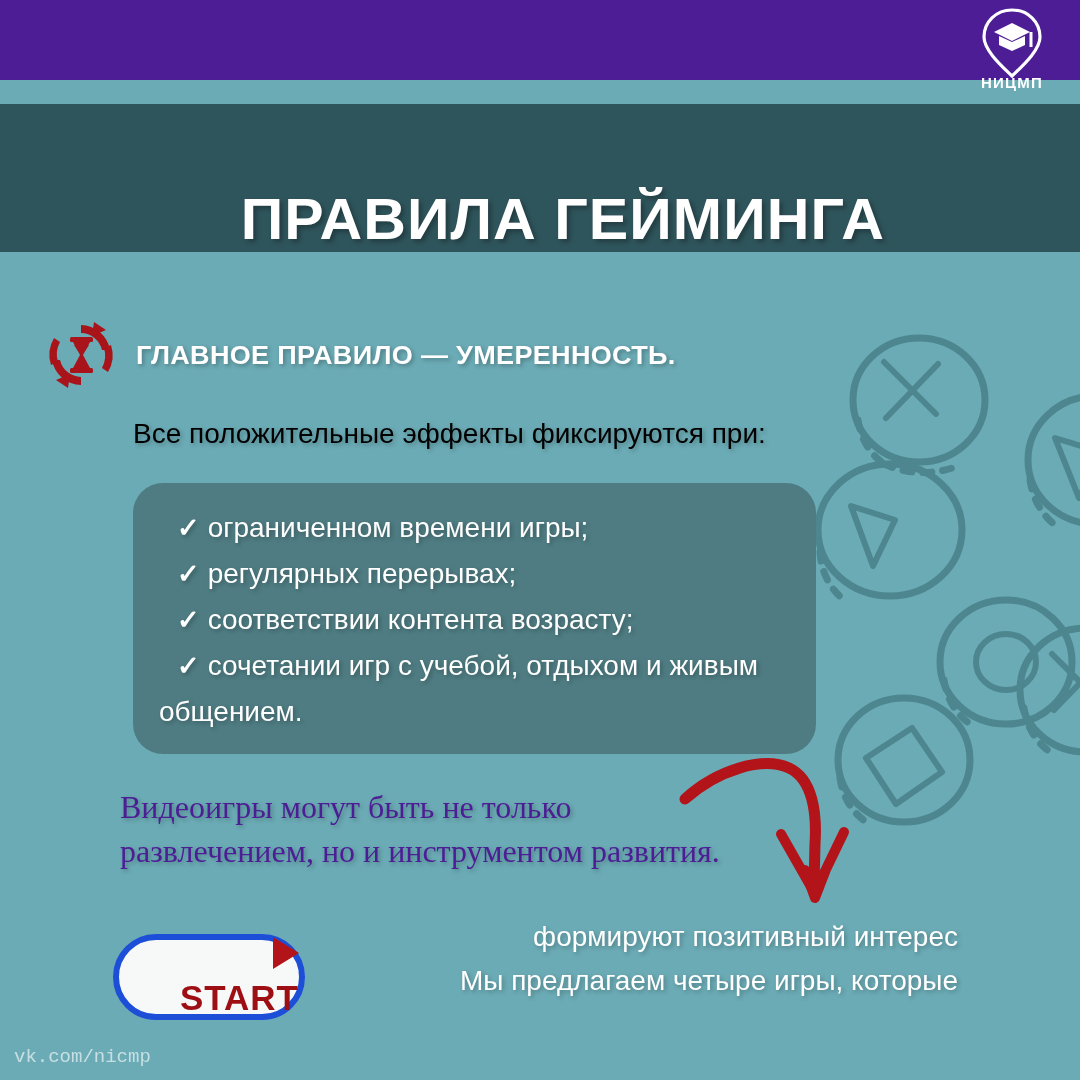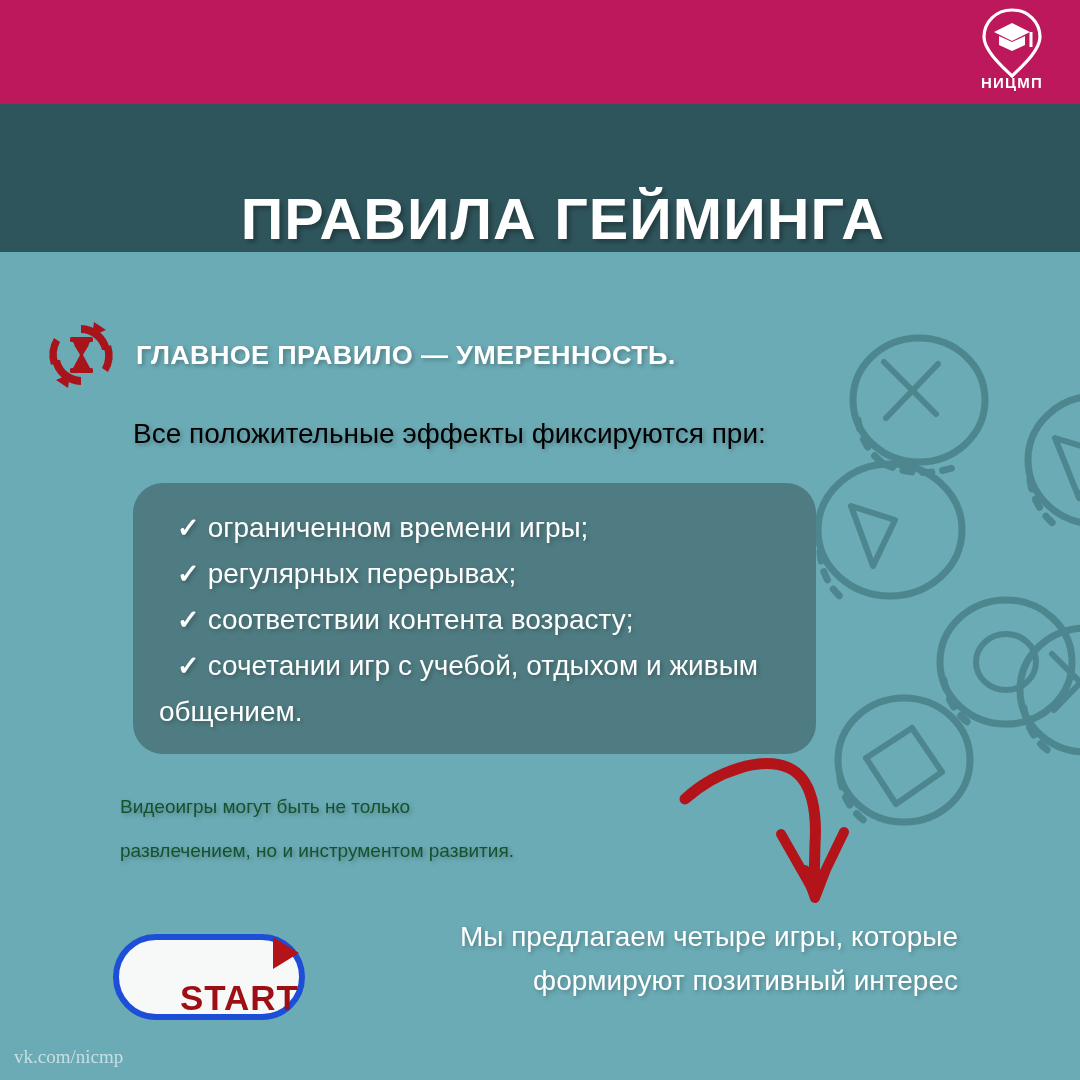--- a/index.html
+++ b/index.html
@@ -24,22 +24,22 @@
     inset: 0;
     width: 1080px;
     height: 1080px;
     pointer-events: none;
   }
 
   
   .top-strip {
     position: absolute;
     left: 0; top: 0;
-    width: 1080px; height: 104px;
-    background: #be185d;
+    width: 1080px; height: 80px;
+    background: #4c1d95;
   }
   .logo-wrap {
     position: absolute;
     right: 22px; top: 6px;
     width: 92px; height: 92px;
     text-align: center;
   }
   .logo-mark { display:block; }
   .logo-text {
     display: block;
@@ -128,24 +128,24 @@
   .check-mark {
     font-weight: bold;
     margin-right: 8px;
     font-size: 27px;
   }
 
   
   .closing-left {
     position: absolute;
     left: 120px; top: 785px;
-    color: #14532d;
-    font-size: 19px;
+    color: #4c1d95;
+    font-size: 32px;
     line-height: 44px;
-    font-family: Liberation Sans, sans-serif;
+    font-family: Liberation Serif, serif;
     text-shadow: 2px 2px 4px rgba(0,0,0,0.26);
   }
 
   
   .closing-right {
     position: absolute;
     right: 122px; top: 915px;
     width: 600px;
     text-align: right;
     color: #ffffff;
@@ -191,21 +191,21 @@
     letter-spacing: 1px;
     font-family: "Liberation Sans", sans-serif;
   }
 
   
   .footer-link {
     position: absolute;
     left: 14px; bottom: 12px;
     color: rgba(255,255,255,0.62);
     font-size: 19px;
-    font-family: Liberation Serif, serif;
+    font-family: Liberation Mono, monospace;
   }
 </style>
 </head>
 <body>
 
 <div id="poster">
 
   <svg id="bg-deco" viewBox="0 0 1080 1080" xmlns="http://www.w3.org/2000/svg">
     <g fill="none" stroke="#4d868f" stroke-width="7" stroke-linecap="round" stroke-linejoin="round">
 
@@ -312,22 +312,22 @@
   <svg class="arrow-svg" width="215" height="165" viewBox="0 0 215 165" xmlns="http://www.w3.org/2000/svg">
     <g fill="none" stroke="#b3141a" stroke-linecap="round" stroke-linejoin="round">
       <path d="M30 47 C62 18 108 4 134 16 C158 27 162 62 160 92 L159 135" stroke-width="11"></path>
       <path d="M126 82 L159 140" stroke-width="10"></path>
       <path d="M189 80 L160 140" stroke-width="10"></path>
       <path d="M150 118 L160 146 L170 120" stroke-width="10"></path>
     </g>
   </svg>
 
   <div class="closing-right">
+    <div>формируют позитивный интерес</div>
     <div>Мы предлагаем четыре игры, которые</div>
-    <div>формируют позитивный интерес</div>
   </div>
 
   <div class="start-btn">
     <span class="play-tri"></span>
     <span class="start-label">START</span>
   </div>
 
   <div class="footer-link">vk.com/nicmp</div>
 
 </div>

